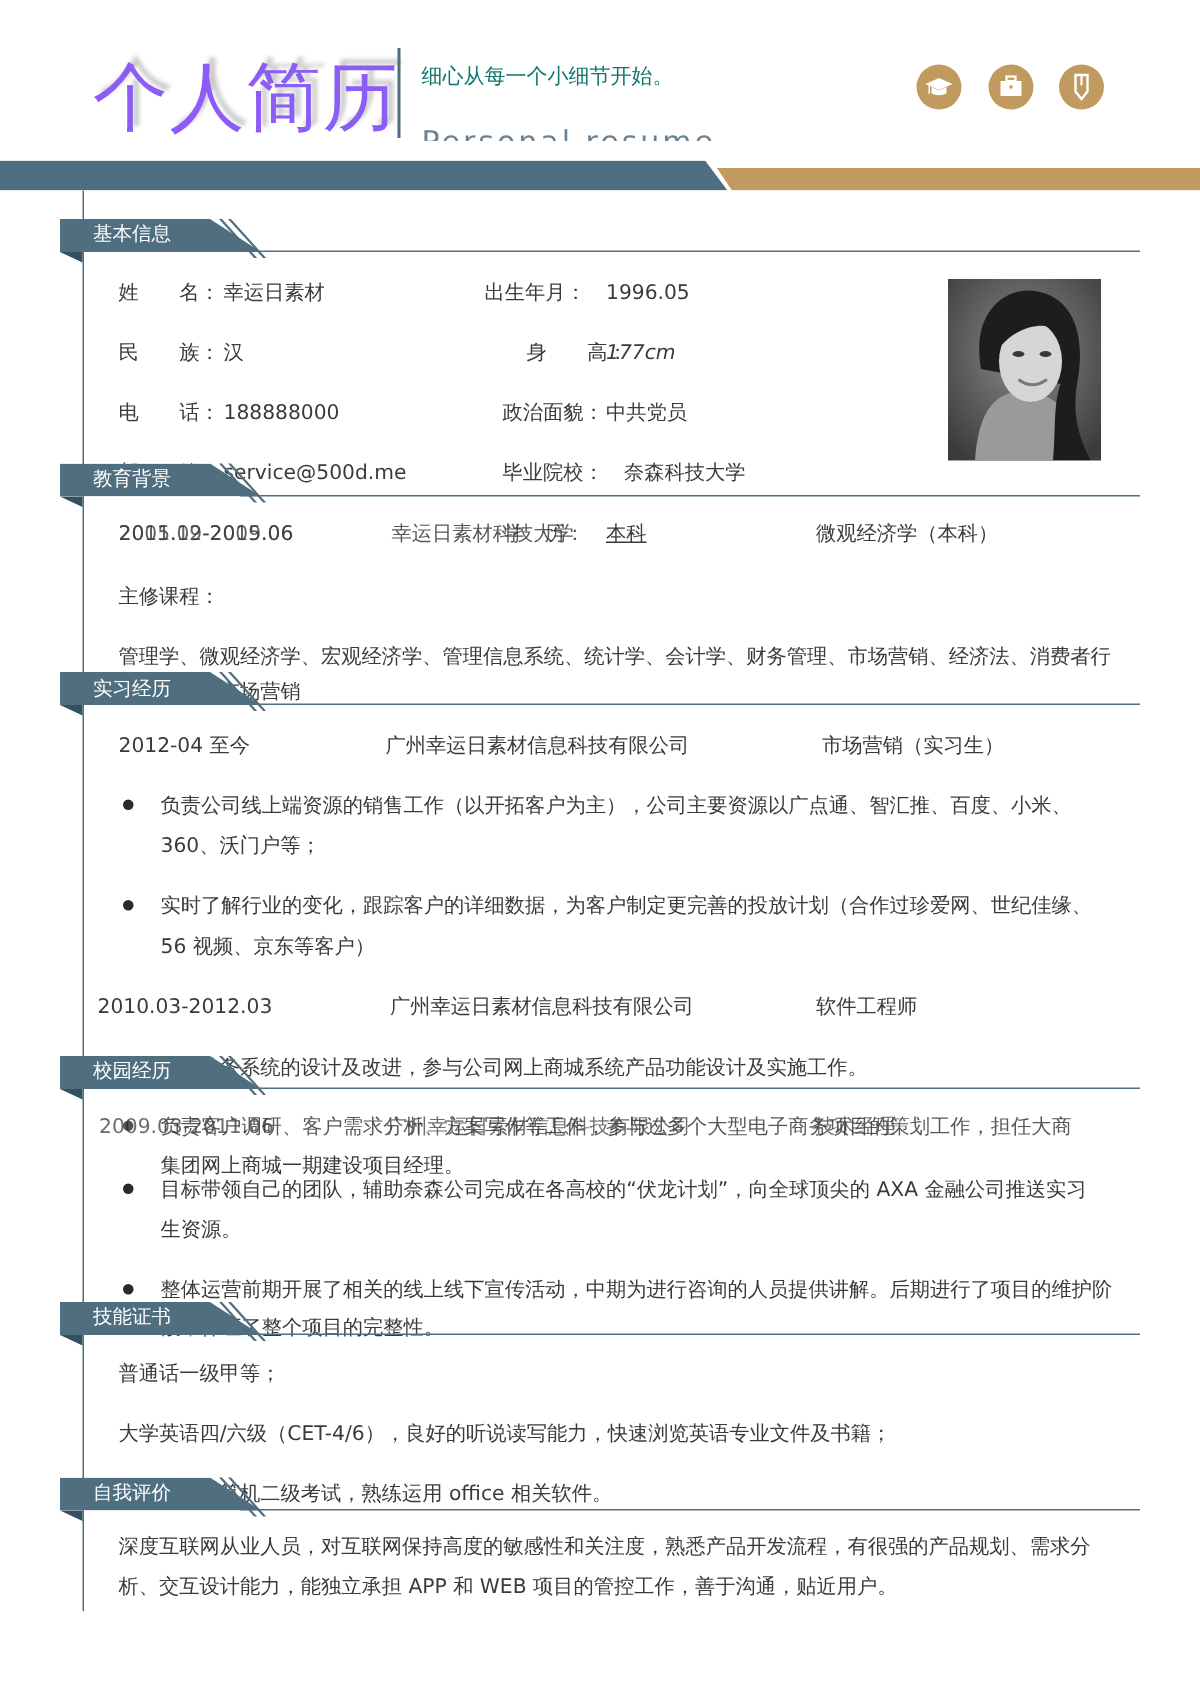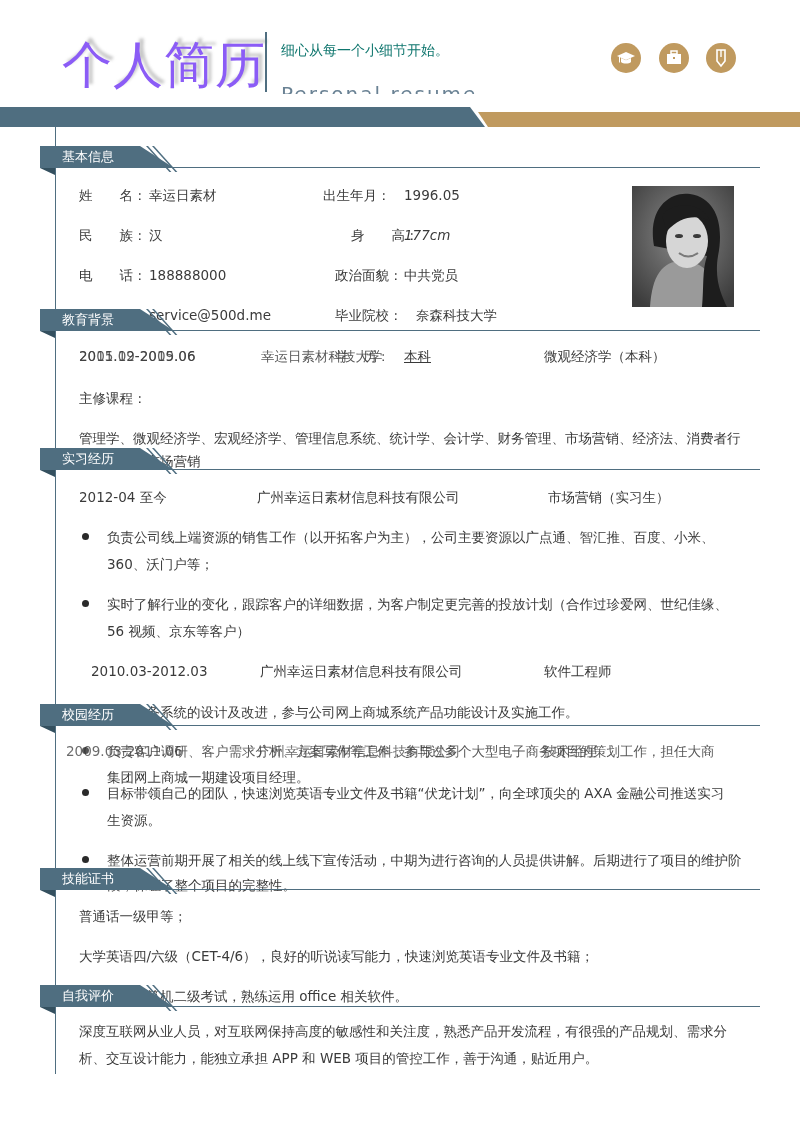--- a/index.html
+++ b/index.html
@@ -199,21 +199,21 @@
 <div class="txt" style="left:548px; top:488px;">市场营销（实习生）</div>
 
 <div class="bullet" style="left:82px; top:533px;"></div>
 <div class="txt" style="left:107px; top:528px;">负责公司线上端资源的销售工作（以开拓客户为主），公司主要资源以广点通、智汇推、百度、小米、</div>
 <div class="txt" style="left:107px; top:555px;">360、沃门户等；</div>
 
 <div class="bullet" style="left:82px; top:600px;"></div>
 <div class="txt" style="left:107px; top:595px;">实时了解行业的变化，跟踪客户的详细数据，为客户制定更完善的投放计划（合作过珍爱网、世纪佳缘、</div>
 <div class="txt" style="left:107px; top:622px;">56 视频、京东等客户）</div>
 
-<div class="txt" style="left:91px; top:662px;">2010.03-2012.03</div>
+<div class="txt" style="left:65px; top:662px;">2010.03-2012.03</div>
 <div class="txt" style="left:260px; top:662px;">广州幸运日素材信息科技有限公司</div>
 <div class="txt" style="left:544px; top:662px;">软件工程师</div>
 <div class="txt" style="left:79px; top:703px;">负责公司业务系统的设计及改进，参与公司网上商城系统产品功能设计及实施工作。</div>
 
 <div class="sec" style="top:704px;">
   <div class="tab"></div>
     <div class="stripe1"></div>
     <div class="stripe2"></div>
     <div class="fold"></div>
   <div class="label">校园经历</div>
@@ -221,21 +221,21 @@
 </div>
 
 <div class="txt" style="left:66px; top:742px; opacity:0.75;">2009.03-2011.06</div>
 <div class="txt" style="left:258px; top:742px; opacity:0.75;">广州幸运日素材信息科技有限公司</div>
 <div class="txt" style="left:543px; top:742px; opacity:0.75;">技术经理</div>
 <div class="bullet" style="left:82px; top:747px; opacity:0.8;"></div>
 <div class="txt" style="left:107px; top:742px; opacity:0.85;">负责客户调研、客户需求分析、方案写作等工作，参与过多个大型电子商务项目的策划工作，担任大商</div>
 <div class="txt" style="left:107px; top:768px;">集团网上商城一期建设项目经理。</div>
 
 <div class="bullet" style="left:82px; top:789px;"></div>
-<div class="txt" style="left:107px; top:784px;">目标带领自己的团队，快速浏览英语专业文件及书籍“伏龙计划”，向全球顶尖的 AXA 金融公司推送实习</div>
+<div class="txt" style="left:107px; top:784px;">目标带领自己的团队，辅助奈森公司完成在各高校的“伏龙计划”，向全球顶尖的 AXA 金融公司推送实习</div>
 <div class="txt" style="left:107px; top:811px;">生资源。</div>
 
 <div class="bullet" style="left:82px; top:856px;"></div>
 <div class="txt" style="left:107px; top:851px;">整体运营前期开展了相关的线上线下宣传活动，中期为进行咨询的人员提供讲解。后期进行了项目的维护阶</div>
 <div class="txt" style="left:107px; top:876px;">段，保证了整个项目的完整性。</div>
 
 <div class="sec" style="top:868px;">
   <div class="tab"></div>
     <div class="stripe1"></div>
     <div class="stripe2"></div>

